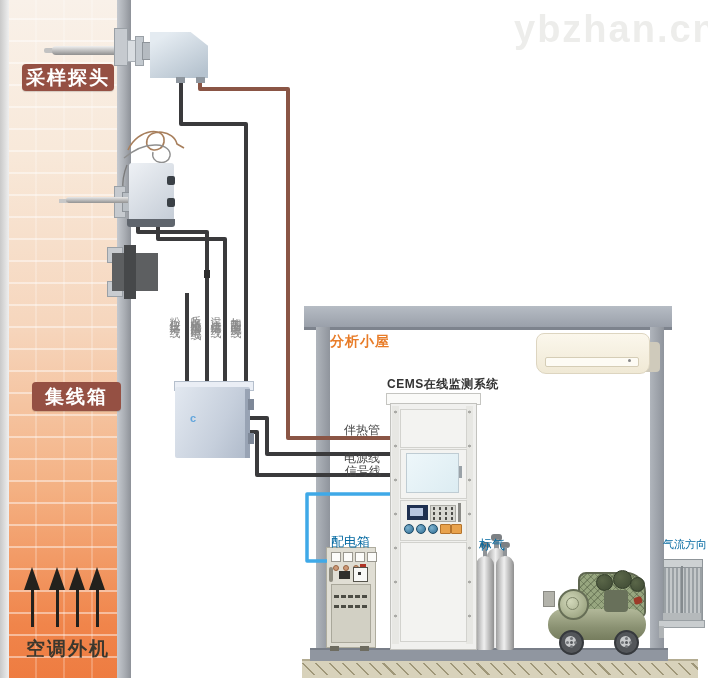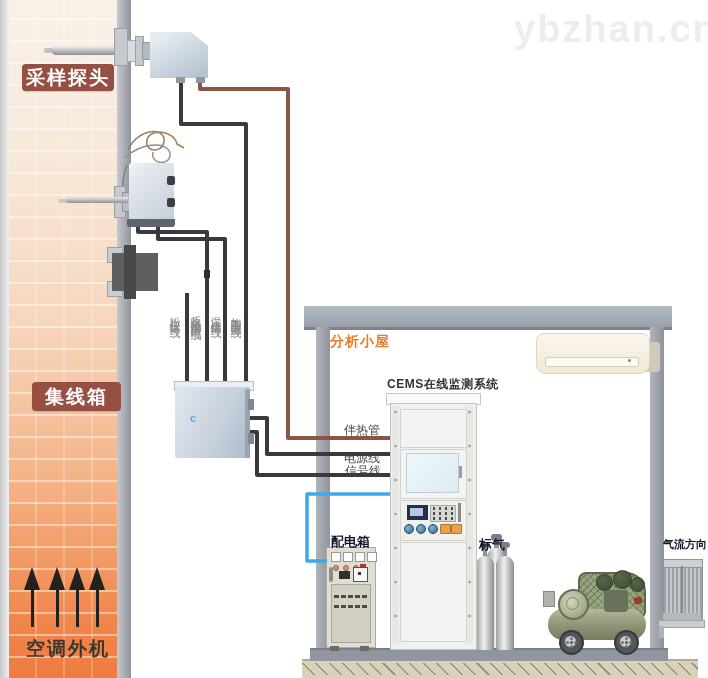--- a/index.html
+++ b/index.html
@@ -63,21 +63,21 @@
   
   .roof{left:304px;top:306px;width:368px;height:21px;z-index:10;
     background:linear-gradient(180deg,#b6bcc4,#9aa0aa);border-bottom:3px solid #7d838d;}
   .wall{width:14px;top:327px;height:321px;z-index:10;background:linear-gradient(90deg,#b0b5bc,#8f949c);}
   .floor{left:310px;top:648px;width:358px;height:11px;background:#9096a0;border-top:2px solid #787e88;z-index:12;}
   .ground{left:302px;top:659px;width:396px;height:19px;background:#d8d2bb;border-top:2px solid #b3ac92;z-index:11;}
   .ground .hatch{position:absolute;left:0;top:2px;width:100%;height:12px;
     background:repeating-linear-gradient(45deg, transparent 0 8px, #9f9779 8px 9.5px);}
   .shelter-name{font-size:14px;font-weight:bold;color:#e87c28;letter-spacing:1px;z-index:60;}
   .cems-title{font-size:12px;font-weight:bold;color:#333;letter-spacing:.5px;z-index:60;}
-  .small-label{font-size:13px;font-weight:bold;color:#0f172a;z-index:60;}
+  .small-label{font-size:13px;font-weight:normal;color:#0369a1;z-index:60;}
   
   .cab-lid{left:386px;top:393px;width:93px;height:10px;background:#fafaf8;border:1px solid #c5c5c1;z-index:44;}
   .cab-body{left:390px;top:403px;width:85px;height:245px;background:#f0f0ee;border:1px solid #c2c2be;z-index:45;}
   .cab-rail{top:406px;width:7px;height:238px;background:#e7e7e3;z-index:46;
     background-image:radial-gradient(circle at 50% 6px,#aaaaa6 1.2px,transparent 1.7px);background-size:100% 34px;}
   .cab-panel{border:1px solid #d2d2ce;background:#f3f3f1;z-index:46;}
   .cab-window{left:406px;top:453px;width:51px;height:38px;border:1px solid #bfccd3;z-index:47;
     background:linear-gradient(135deg,#eef7fa,#dcecf2);}
   .cab-handle{left:459px;top:466px;width:3px;height:12px;background:#9aa2a8;z-index:47;}
   .an-screen{left:407px;top:505px;width:21px;height:15px;background:#1f3050;z-index:47;}

